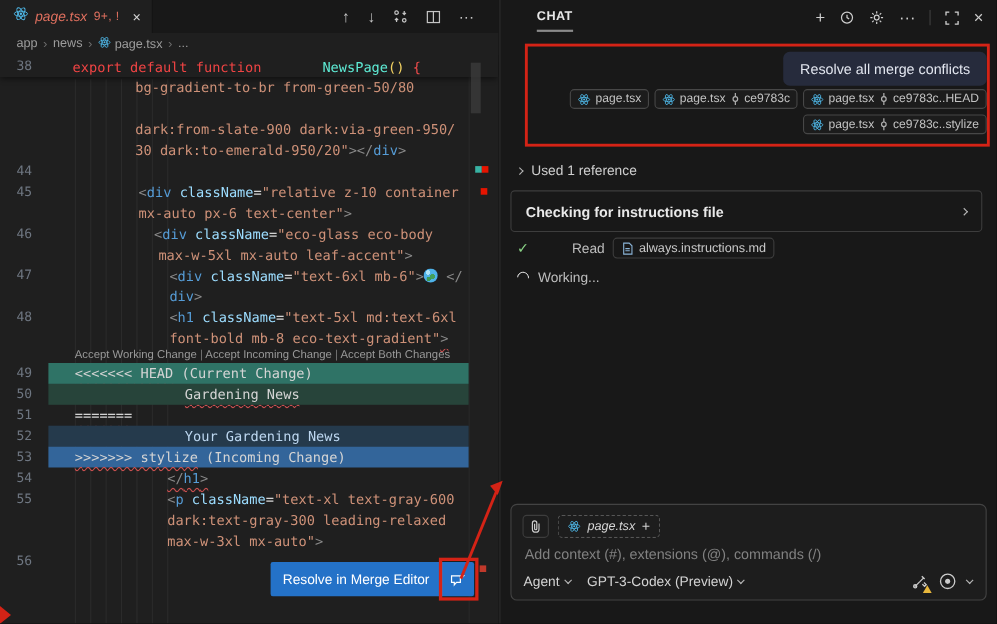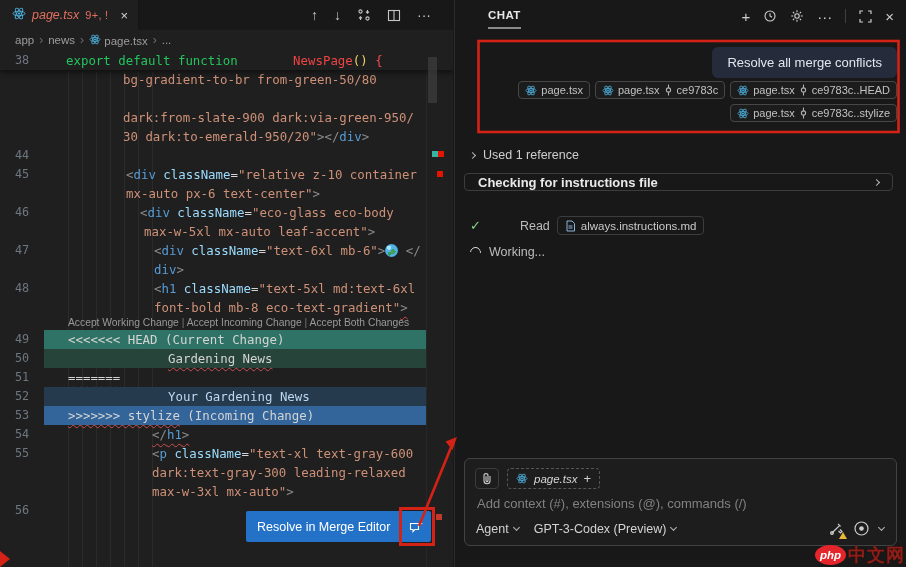--- a/index.html
+++ b/index.html
@@ -41,21 +41,21 @@
   .num { flex:0 0 44px; width:44px; text-align:center; color:#6e7681; font-size:11.8px; }
   .crow { display:flex; height:19px; line-height:19px; position:relative; z-index:2; }
   .rowbg { flex:1; margin-right:27px; position:relative; min-width:0; }
   .codetxt { white-space:pre; display:block; margin-left:12px; }
   .sticky .codetxt { margin-left:12px; }
   .bg-curhead { background:#2f7366; }
   .bg-curbody { background:#27443a; }
   .bg-incbody { background:#253a4c; }
   .bg-inchead { background:#33659a; }
   .seg { }
-  .kw { color:#22c55e; } .fn { color:#ef4444;padding-left:48px; } .par { color:#f3d262; } .brr { color:#f14c4c; }
+  .kw { color:#ef4444; } .fn { color:#5eead4;padding-left:48px; } .par { color:#f3d262; } .brr { color:#f14c4c; }
   .tag { color:#569cd6; } .attr { color:#9cdcfe; } .op { color:#d4d4d4; }
   .pun { color:#8a8a8a; } .str { color:#ce9178; } .txt { color:#d4d4d4; } .txt2 { color:#bdd7f0; }
   .sq { text-decoration:underline; text-decoration-style:wavy; text-decoration-color:#c94f4f;
         text-decoration-thickness:1px; text-underline-offset:3.5px; }
   .globe {
     display:inline-block; width:13px; height:13px; border-radius:50%; vertical-align:-2px;
     background:
       radial-gradient(circle at 64% 58%, #43a05a 0 20%, rgba(0,0,0,0) 21%),
       radial-gradient(circle at 36% 74%, #3e9a55 0 15%, rgba(0,0,0,0) 16%),
       radial-gradient(circle at 32% 28%, #aee3f7 0 16%, rgba(0,0,0,0) 17%),
@@ -105,21 +105,21 @@
     border:1px solid #474747; border-radius:4px; font-size:11px; color:#c2c2c2; cursor:pointer;
     background:rgba(255,255,255,.02); white-space:nowrap;
   }
   .used-ref { position:absolute; top:148px; left:15px; display:flex; align-items:center; gap:8px;
               color:#cfcfcf; font-size:12.5px; cursor:pointer; }
   .chev { width:5px; height:5px; border-right:1.3px solid #b5b5b5; border-bottom:1.3px solid #b5b5b5;
           display:inline-block; }
   .chev-r { transform:rotate(-45deg); }
   .chev-d { transform:rotate(45deg); margin-bottom:2px; }
   .progress-box {
-    position:absolute; top:173px; left:9px; right:13px; height:18px;
+    position:absolute; top:173px; left:9px; right:13px; height:38px;
     border:1px solid #3d3d3d; border-radius:4px; display:flex; align-items:center;
     padding:0 13px; cursor:pointer;
   }
   .progress-box .t { font-size:13px; font-weight:700; color:#e9e9e9; }
   .progress-box .chev { margin-left:auto; }
   .read-row { position:absolute; top:216px; left:15px; display:flex; align-items:center; gap:7px; }
   .check { color:#89d185; font-size:13px; }
   .read-label { color:#bdbdbd; font-size:12.5px;margin-left:32px; }
   .file-chip { height:19px; display:inline-flex; align-items:center; gap:5px; padding:0 7px;
                border:1px solid #3d3d3d; border-radius:4px; font-size:11.5px; color:#c9c9c9; cursor:pointer; }
@@ -553,24 +553,20 @@
             <svg width="17" height="17" viewBox="0 0 17 17">
                 <circle cx="8.5" cy="8.5" r="6.5" fill="none" stroke="#cccccc" stroke-width="1.2"></circle>
                 <circle cx="8.5" cy="8.5" r="2.3" fill="#cccccc"></circle>
               </svg>
           </span>
           <span class="chev chev-d"></span>
         </span>
       </div>
     </div>
 
-    <div class="watermark">
-      <span class="php-oval">php</span>
-      <span class="wm-cn">中文网</span>
-    </div>
   </div>
 
   <svg class="annot-svg" width="906" height="567" viewBox="0 0 906 567">
     <rect x="478.5" y="41" width="420" height="91" fill="none" stroke="#d42316" stroke-width="2.6"></rect>
     <line x1="419" y1="526" x2="452" y2="445" stroke="#d42316" stroke-width="2.6"></line>
     <polygon points="457,437 445.5,441.5 452.5,450" fill="#d42316"></polygon>
     <polygon points="0,551 10,559 0,567" fill="#d42316"></polygon>
   </svg>
 </div>
 

